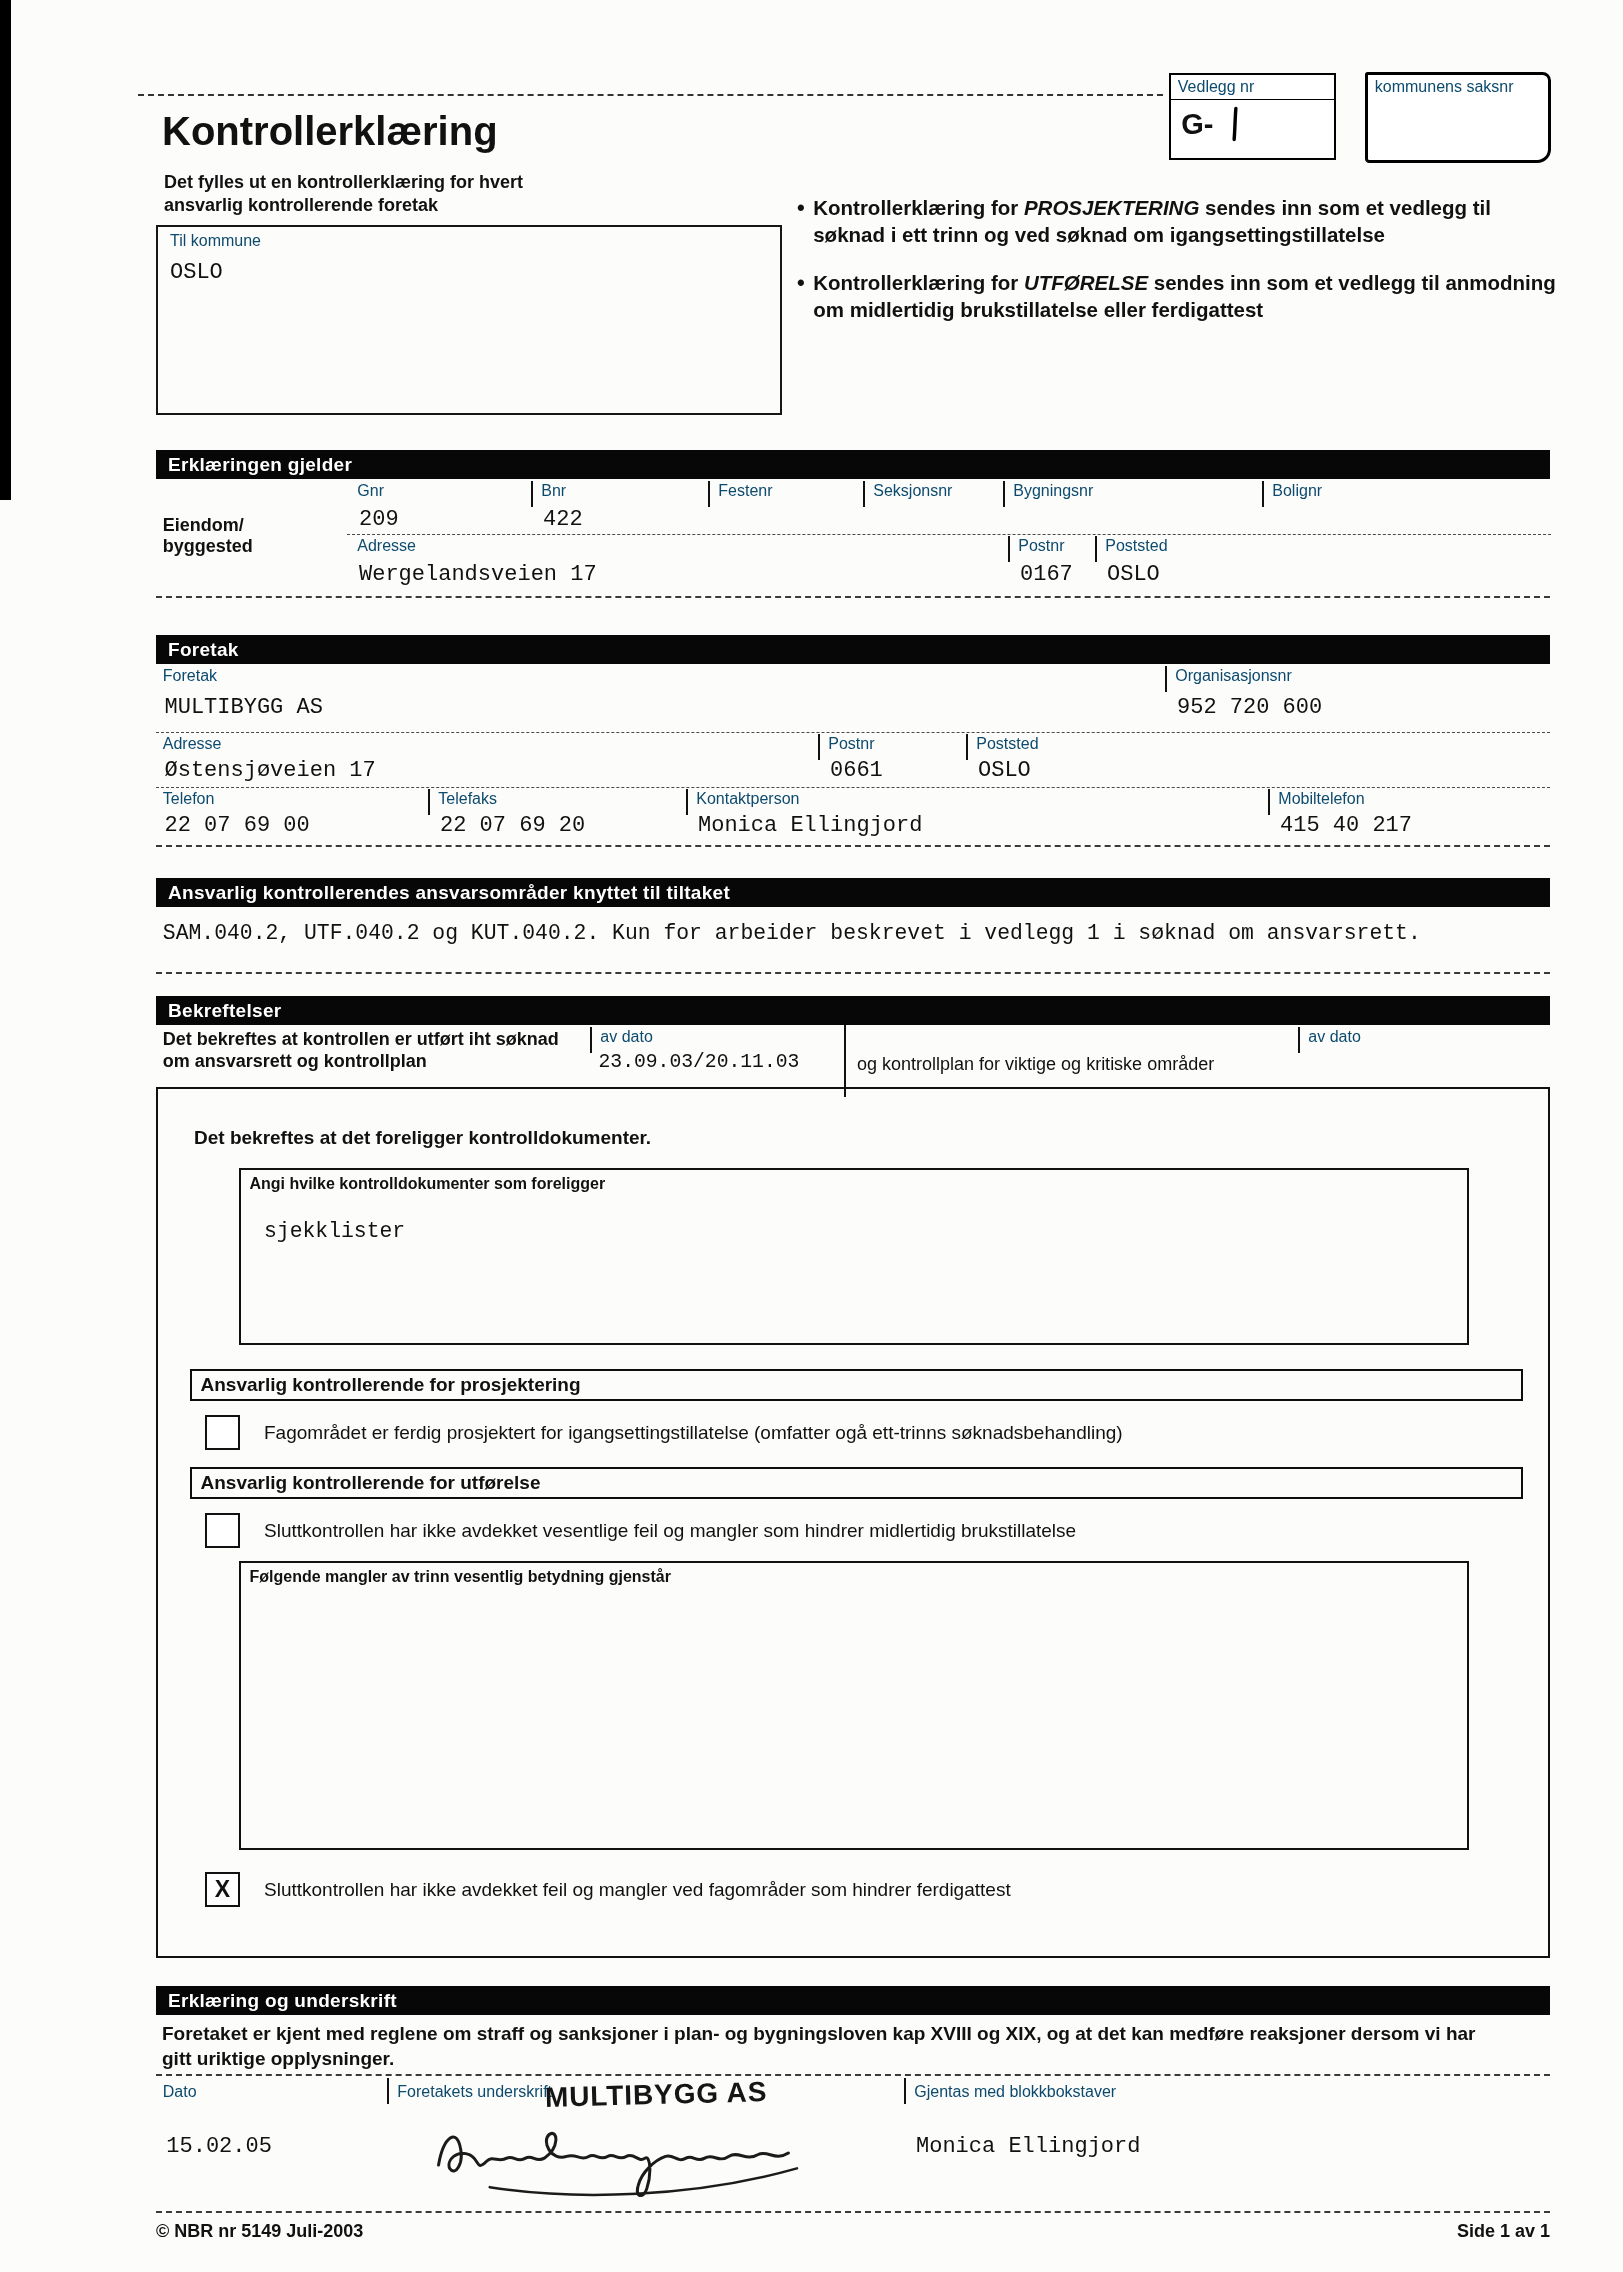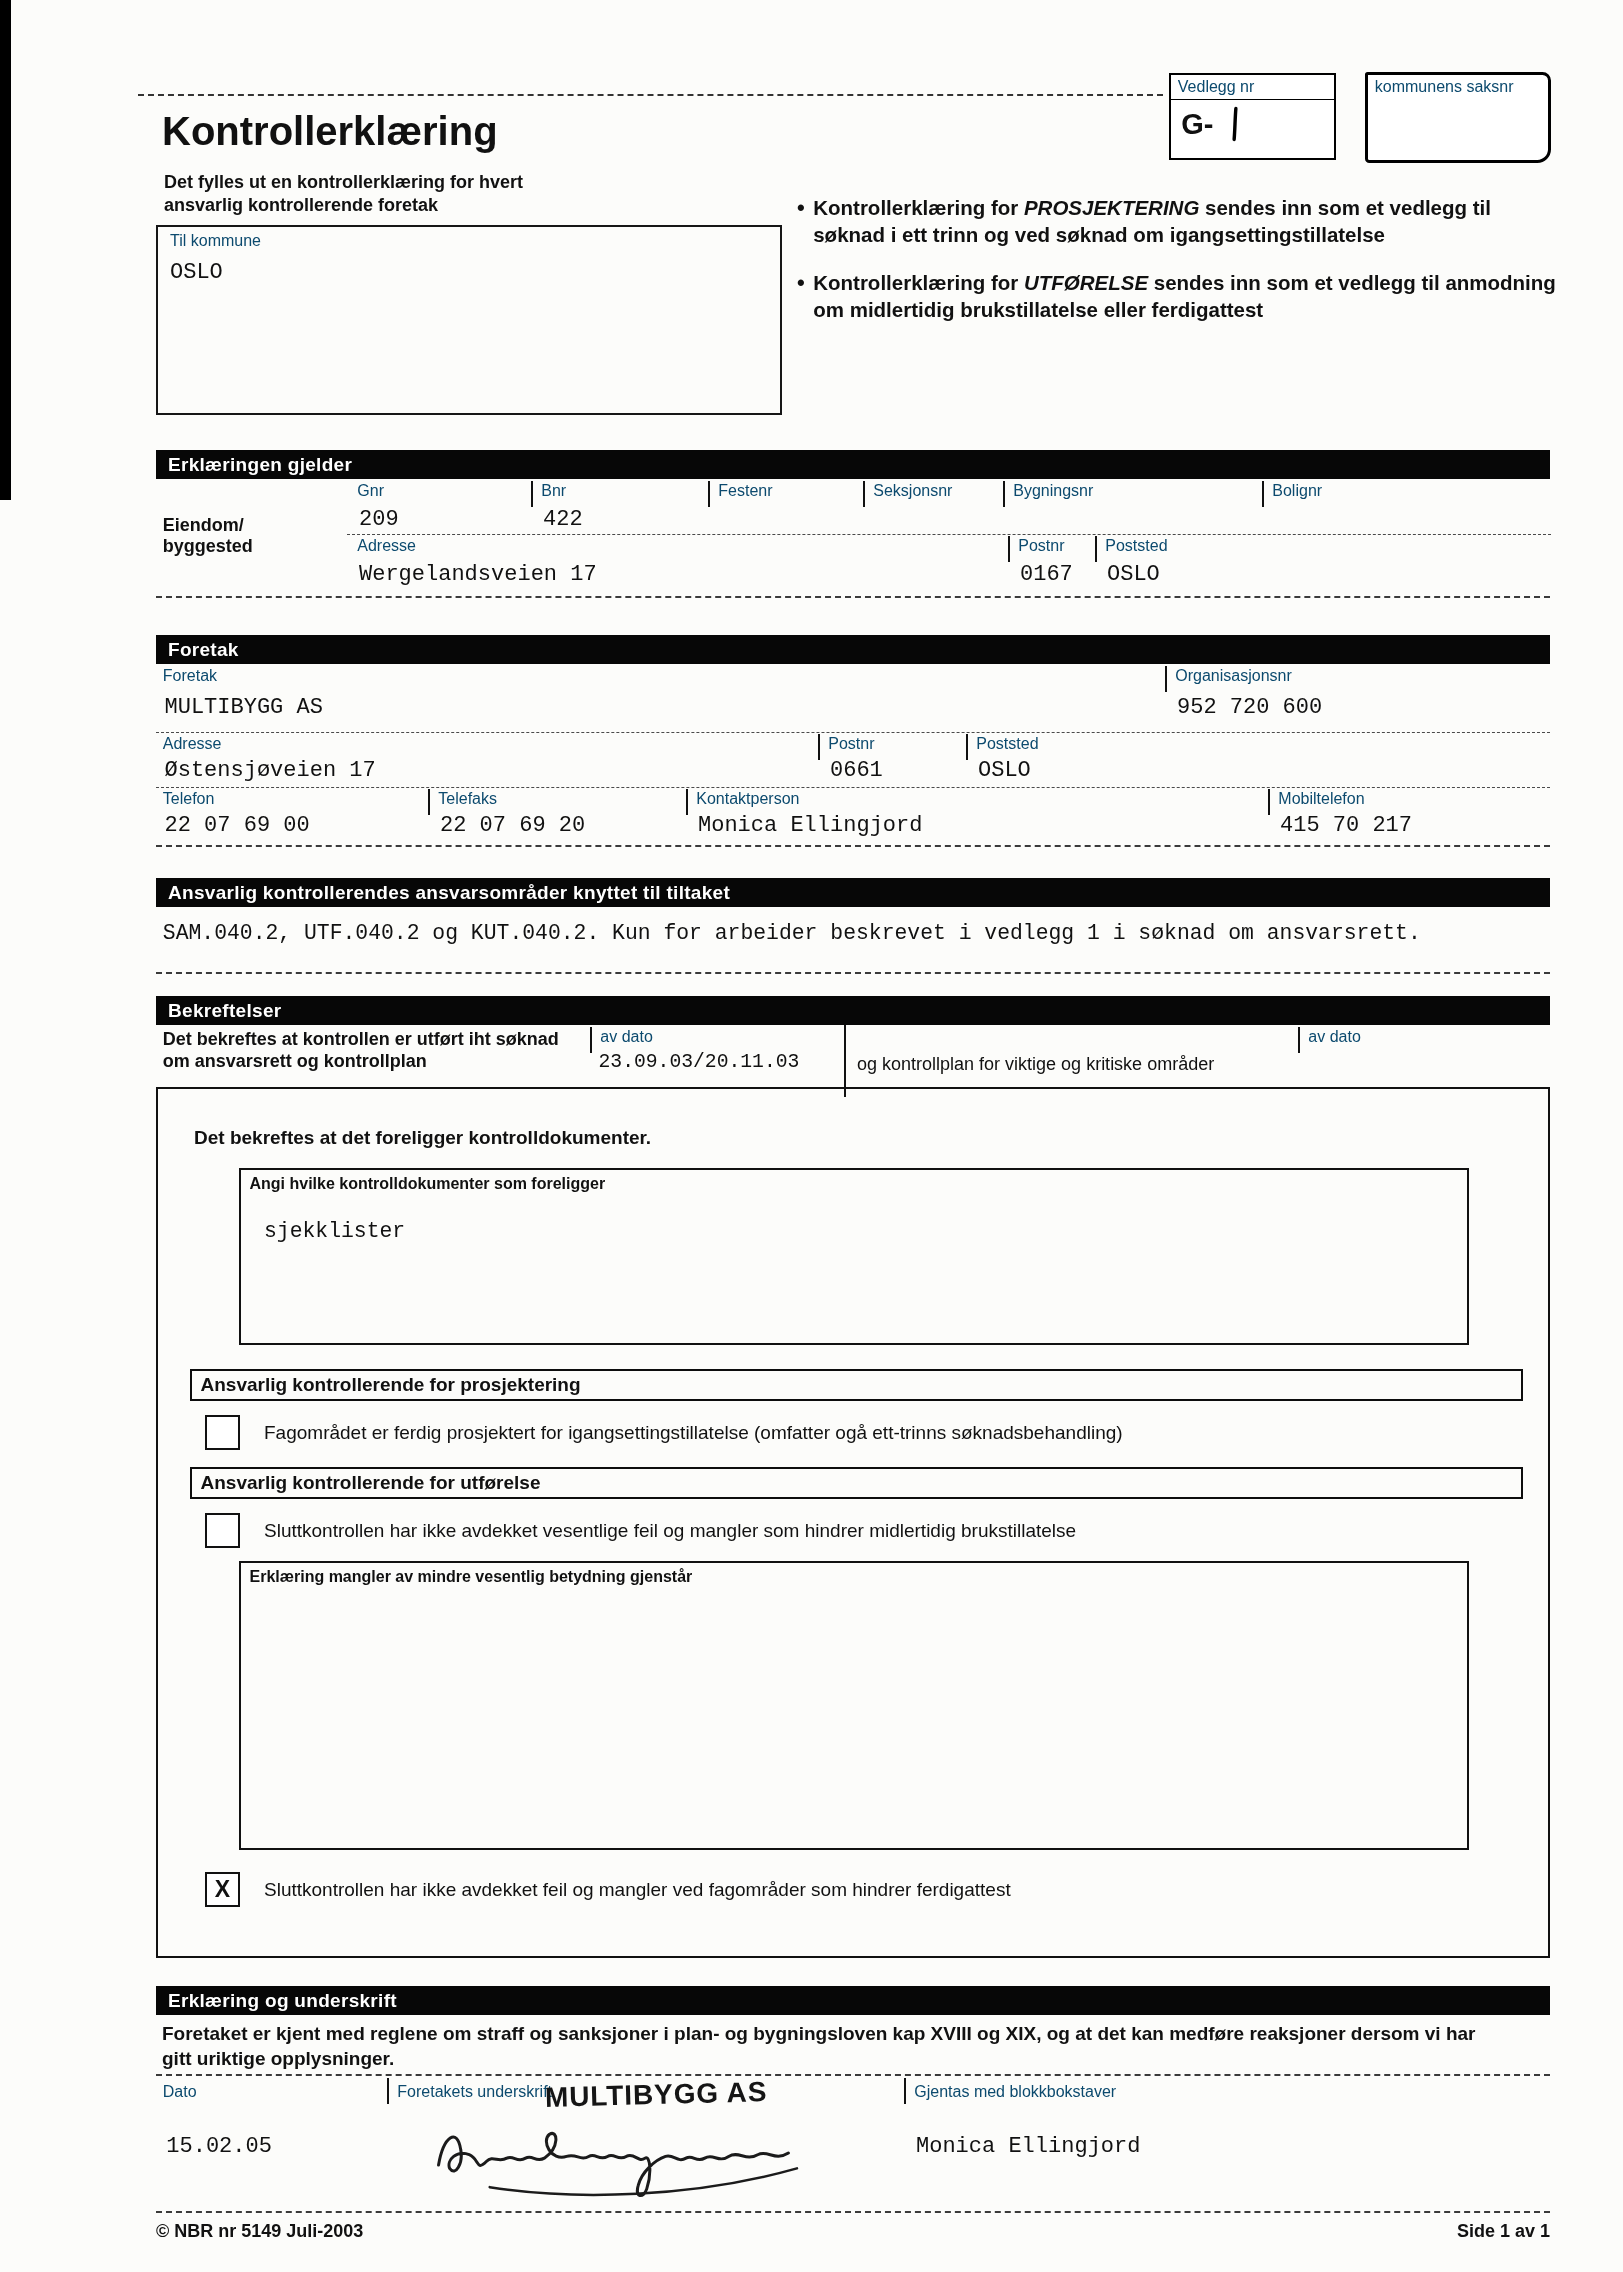--- a/index.html
+++ b/index.html
@@ -156,21 +156,21 @@
     <div class="cell tick" style="left:272px;top:123px;width:258px;height:58px;text-decoration:underline;">
       <div class="lbl">Telefaks</div>
       <div class="val" style="top:26px;">22 07 69 20</div>
     </div>
     <div class="cell tick" style="left:530px;top:123px;width:583px;height:58px;">
       <div class="lbl">Kontaktperson</div>
       <div class="val" style="top:26px;">Monica Ellingjord</div>
     </div>
     <div class="cell tick" style="left:1112px;top:123px;width:282px;height:58px;">
       <div class="lbl">Mobiltelefon</div>
-      <div class="val" style="top:26px;">415 70 217</div>
+      <div class="val" style="top:26px;">415 40 217</div>
     </div>
   </div>
 
   <div class="bar" style="top:878px;">
     <span>Ansvarlig kontrollerendes ansvarsområder knyttet til tiltaket</span>
   </div>
   <div class="abs dash-b" style="left:156px;top:907px;width:1394px;height:65px;">
     <div class="val" style="font-size:21.4px;padding:13.7px 0 0 6.8px;">SAM.040.2, UTF.040.2 og KUT.040.2. Kun for arbeider beskrevet i vedlegg 1 i søknad om ansvarsrett.</div>
   </div>
 
@@ -216,21 +216,21 @@
     <div class="subhdr" style="left:32px;top:378px;width:1333px;height:32px;">
       <span>Ansvarlig kontrollerende for utførelse</span>
     </div>
 
     <div class="checkrow" style="left:47px;top:424px;width:1320px;text-align:right;">
       <div class="checkbox"></div>
       <div class="txt">Sluttkontrollen har ikke avdekket vesentlige feil og mangler som hindrer midlertidig brukstillatelse</div>
     </div>
 
     <div class="abs" style="left:81px;top:472px;width:1230px;height:289px;border:2.6px solid #111;box-sizing:border-box;">
-      <div style="font-size:16px;font-weight:bold;padding:5.1px 0 0 8.5px;">Erklæring mangler av mindre vesentlig betydning gjenstår</div>
+      <div style="font-size:16px;font-weight:bold;padding:5.1px 0 0 8.5px;">Følgende mangler av trinn vesentlig betydning gjenstår</div>
     </div>
 
     <div class="checkrow" style="left:47px;top:783px;width:1320px;">
       <div class="checkbox">
         <span>X</span>
       </div>
       <div class="txt">Sluttkontrollen har ikke avdekket feil og mangler ved fagområder som hindrer ferdigattest</div>
     </div>
   </div>
 

